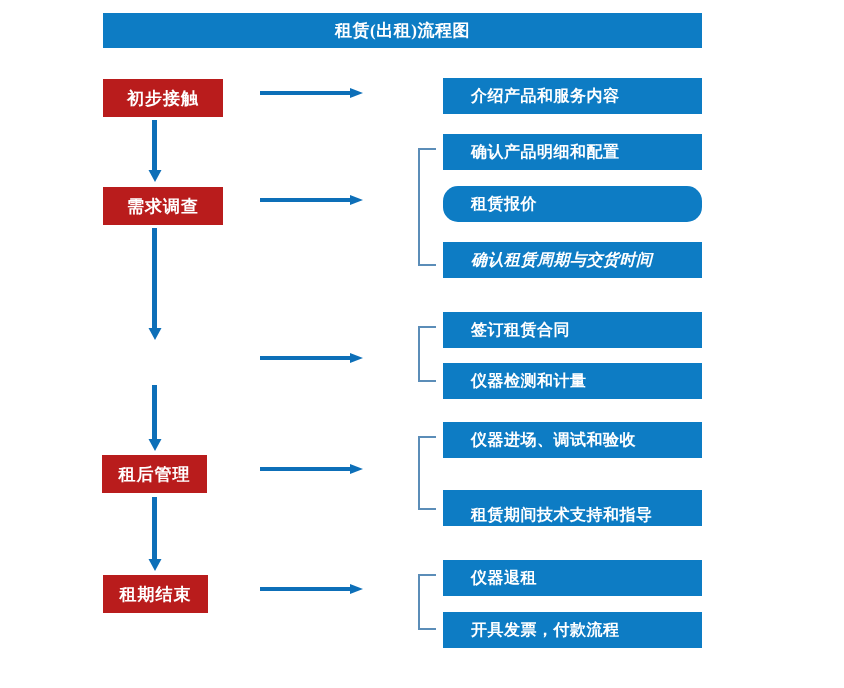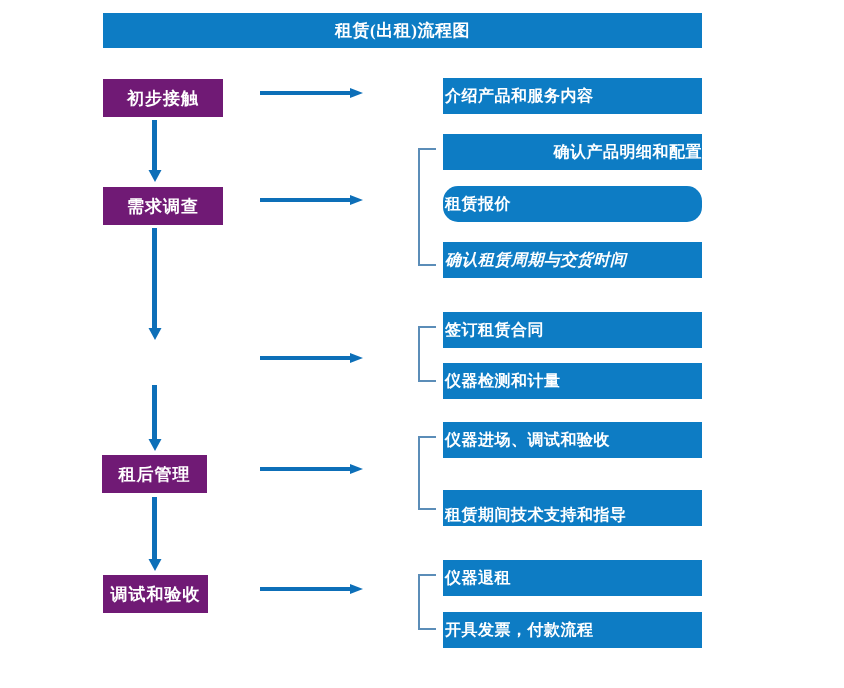--- a/index.html
+++ b/index.html
@@ -31,41 +31,41 @@
     color: #ffffff;
     display: flex;
     align-items: center;
     justify-content: center;
     font-size: 17px;
     font-weight: bold;
     letter-spacing: 0.5px;
   }
   .stage-box {
     position: absolute;
-    background: #701a75;
+    background: #b91c1c;
     color: #ffffff;
     display: flex;
     align-items: center;
     justify-content: center;
     font-size: 17px;
     font-weight: bold;
     letter-spacing: 1px;
   }
   .detail-box {
     position: absolute;
     left: 443px;
     width: 259px;
     height: 36px;
     background: #0d7cc4;
     color: #ffffff;
     display: flex;
     align-items: center;
     font-size: 16px;
     font-weight: bold;
-    padding-left: 2px;
+    padding-left: 28px;
     box-sizing: border-box;
     letter-spacing: 0.5px;
   }
   .h-arrow {
     position: absolute;
     height: 14px;
   }
   .v-arrow {
     position: absolute;
     width: 18px;
@@ -89,21 +89,21 @@
   <div class="stage-box" style="left:103px; top:79px; width:120px; height:38px;">
     <span>初步接触</span>
   </div>
   <div class="stage-box" style="left:103px; top:187px; width:120px; height:38px;">
     <span>需求调查</span>
   </div>
   <div class="stage-box" style="left:102px; top:455px; width:105px; height:38px;">
     <span>租后管理</span>
   </div>
   <div class="stage-box" style="left:103px; top:575px; width:105px; height:38px;">
-    <span>调试和验收</span>
+    <span>租期结束</span>
   </div>
 
   <svg class="v-arrow" style="left:146px; top:120px; width:18px; height:63px;" viewBox="0 0 18 63" preserveAspectRatio="none">
     <rect x="6" y="0" width="5" height="51" fill="#0d6fb8"></rect>
     <polygon points="2.5,50 15.5,50 9,62" fill="#0d6fb8"></polygon>
   </svg>
   <svg class="v-arrow" style="left:146px; top:228px; width:18px; height:113px;" viewBox="0 0 18 113" preserveAspectRatio="none">
     <rect x="6" y="0" width="5" height="101" fill="#0d6fb8"></rect>
     <polygon points="2.5,100 15.5,100 9,112" fill="#0d6fb8"></polygon>
   </svg>
@@ -138,21 +138,21 @@
   </svg>
 
   <div class="bracket" style="left:418px; top:148px; height:118px;"></div>
   <div class="bracket" style="left:418px; top:326px; height:56px;"></div>
   <div class="bracket" style="left:418px; top:436px; height:74px;"></div>
   <div class="bracket" style="left:418px; top:574px; height:56px;"></div>
 
   <div class="detail-box" style="top:78px;">
     <span>介绍产品和服务内容</span>
   </div>
-  <div class="detail-box" style="top:134px;justify-content:flex-end;">
+  <div class="detail-box" style="top:134px;">
     <span>确认产品明细和配置</span>
   </div>
   <div class="detail-box" style="top:186px;border-radius:15px;">
     <span>租赁报价</span>
   </div>
   <div class="detail-box" style="top:242px;font-style:italic;">
     <span>确认租赁周期与交货时间</span>
   </div>
   <div class="detail-box" style="top:312px;">
     <span>签订租赁合同</span>

